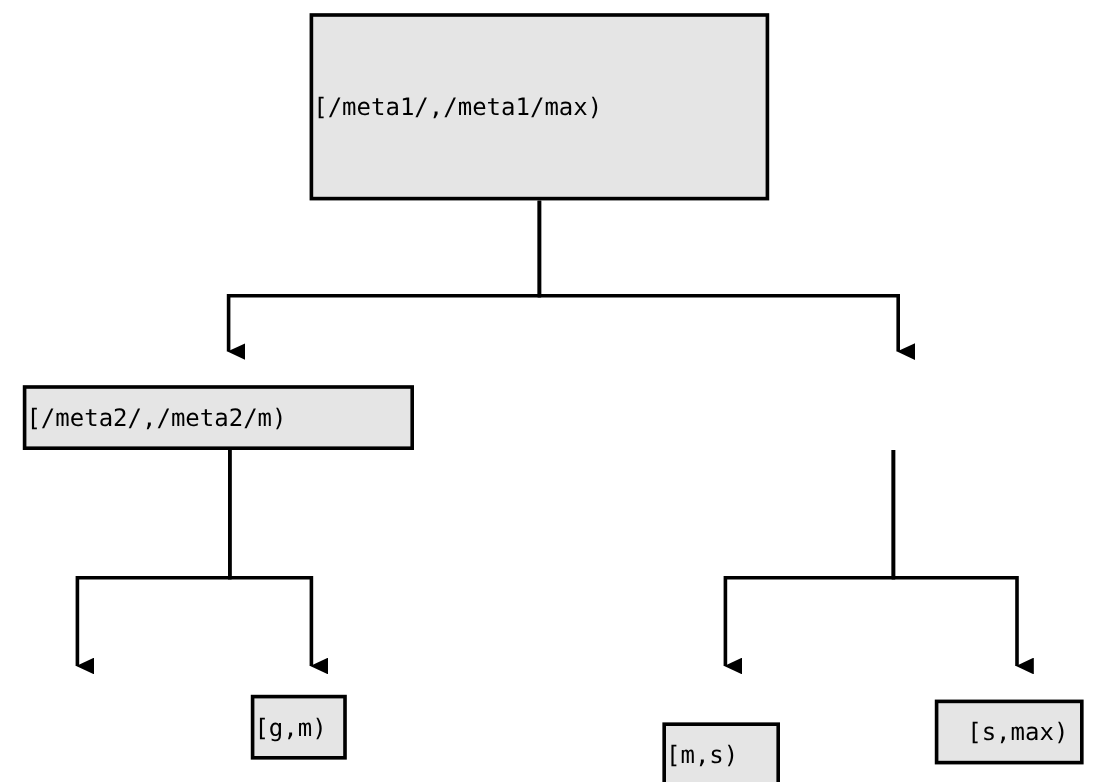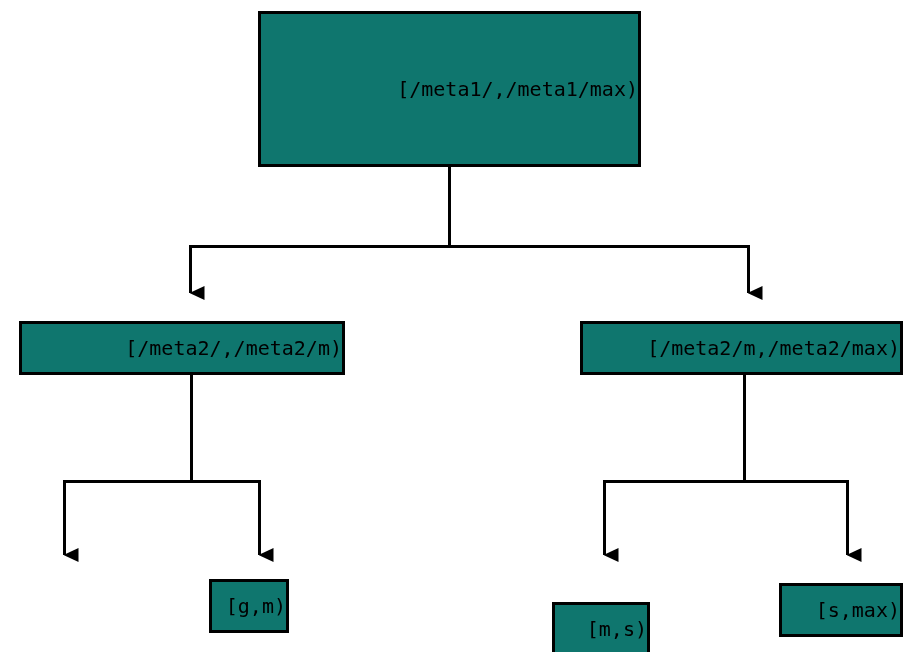--- a/index.html
+++ b/index.html
@@ -22,41 +22,41 @@
     position: absolute;
     left: 0;
     top: 0;
     width: 912px;
     height: 652px;
   }
   .node-box {
     position: absolute;
     box-sizing: border-box;
     border: 3px solid #000000;
-    background: #0f766e;
+    background: #e5e5e5;
     display: flex;
     align-items: center;
-    justify-content: flex-end;
+    justify-content: flex-start;
     color: #000000;
     white-space: nowrap;
   }
   .node-label {
     font-family: "DejaVu Sans Mono", "Liberation Mono", monospace;
     font-size: 20px;
     line-height: 1;
     letter-spacing: 0px;
     color: #000000;
   }
   .node-root   { left: 258px; top: 11px;  width: 383px; height: 156px; }
   .node-mid-l  { left: 19px;  top: 321px; width: 326px; height: 54px; }
   .node-mid-r  { left: 580px; top: 321px; width: 323px; height: 54px; }
   .node-leaf-1 { left: 8px;   top: 583px; width: 97px;  height: 54px; }
   .node-leaf-2 { left: 209px; top: 555px; width: 80px;  height: 54px; margin-top: 24px; }
   .node-leaf-3 { left: 552px; top: 583px; width: 98px;  height: 54px; margin-top: 19px; }
-  .node-leaf-4 { left: 779px; top: 583px; width: 124px; height: 54px; }
+  .node-leaf-4 { left: 779px; top: 583px; width: 124px; height: 54px; padding-left: 24px; }
 </style>
 </head>
 <body>
 
 <div id="diagram-root">
 
   <svg id="edge-layer" width="912" height="652" viewBox="0 0 912 652" xmlns="http://www.w3.org/2000/svg">
     <defs>
       <marker id="arrow-down" markerWidth="14" markerHeight="15" refX="7" refY="14" orient="auto" markerUnits="userSpaceOnUse">
         <polygon points="0,0 14,0 7,15" fill="#000000"></polygon>
@@ -89,23 +89,20 @@
   </svg>
 
   <div class="node-box node-root">
     <span class="node-label">[/meta1/,/meta1/max)</span>
   </div>
 
   <div class="node-box node-mid-l">
     <span class="node-label">[/meta2/,/meta2/m)</span>
   </div>
 
-  <div class="node-box node-mid-r">
-    <span class="node-label">[/meta2/m,/meta2/max)</span>
-  </div>
 
 
   <div class="node-box node-leaf-2">
     <span class="node-label">[g,m)</span>
   </div>
 
   <div class="node-box node-leaf-3">
     <span class="node-label">[m,s)</span>
   </div>
 

